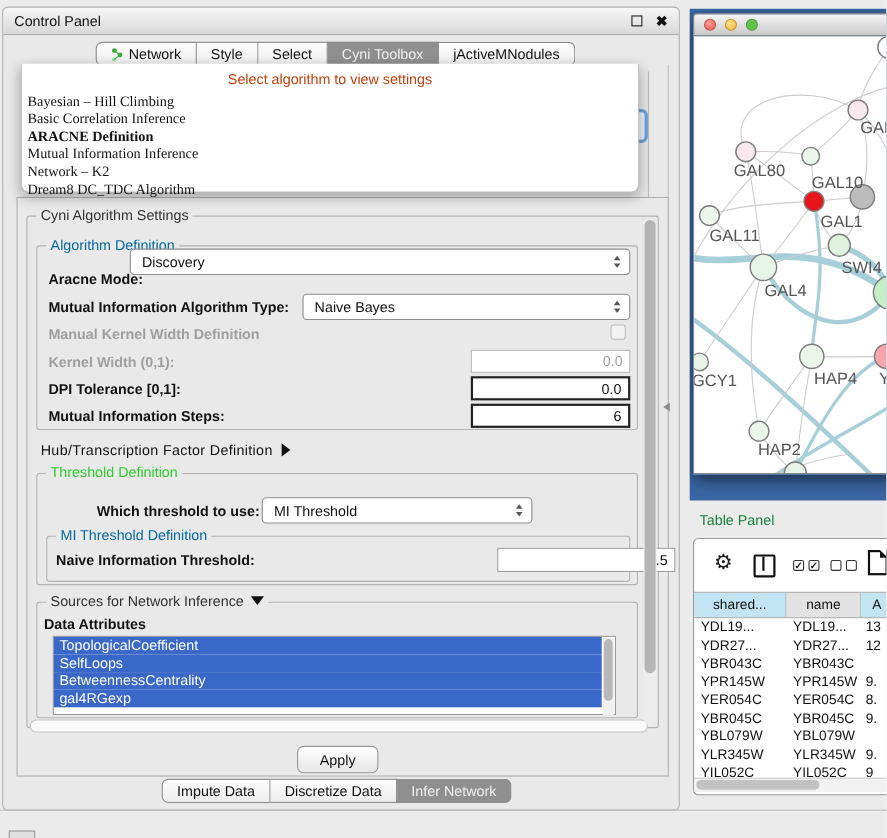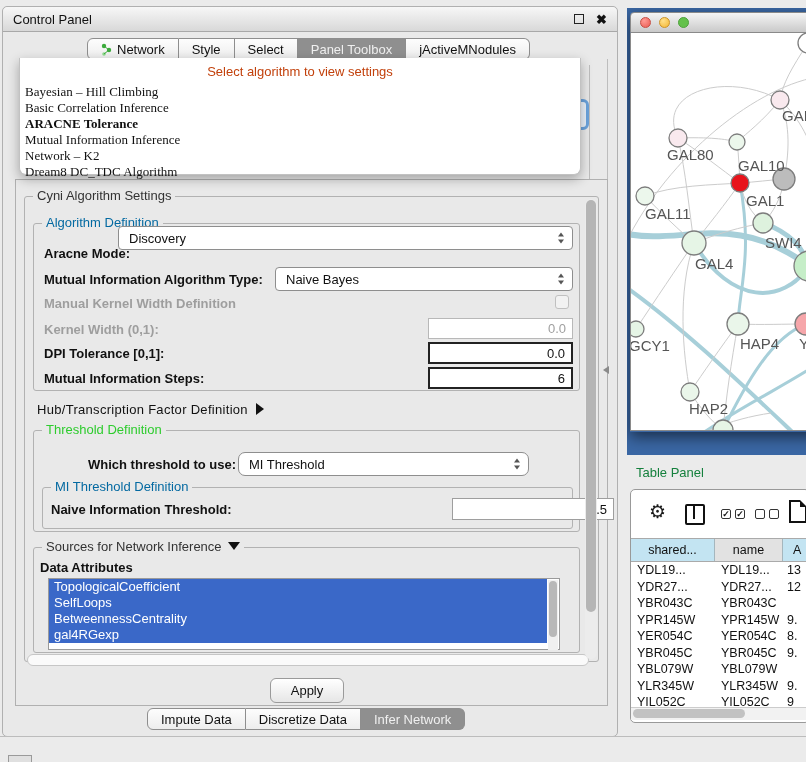--- a/index.html
+++ b/index.html
@@ -136,36 +136,36 @@
         </span>
         <span>Network</span>
       </div>
       <div class="tab">
           <span>Style</span>
         </div>
       <div class="tab">
           <span>Select</span>
         </div>
       <div class="tab selected">
-          <span>Panel Toolbox</span>
+          <span>Cyni Toolbox</span>
         </div>
       <div class="tab last">
           <span>jActiveMNodules</span>
         </div>
     </div>
 
     <div class="frag-line" style="left:586px;top:58px;height:120px;"></div>
     <div class="frag-line" style="left:604px;top:52px;height:132px;"></div>
     <div class="frag-blue-btn"></div>
 
     <div class="algo-popup">
       <div class="algo-placeholder">Select algorithm to view settings</div>
       <div class="algo-item">Bayesian – Hill Climbing</div>
       <div class="algo-item">Basic Correlation Inference</div>
-      <div class="algo-item bold">ARACNE Tolerance</div>
+      <div class="algo-item bold">ARACNE Definition</div>
       <div class="algo-item">Mutual Information Inference</div>
       <div class="algo-item">Network – K2</div>
       <div class="algo-item">Dream8 DC_TDC Algorithm</div>
     </div>
 
     <div class="main-panel">
 
       <div class="group" style="left:8px;top:16px;width:575px;height:466px;">
         <span class="gtitle">Cyni Algorithm Settings</span>
 
@@ -198,21 +198,21 @@
         </div>
 
         <div class="hub-row" style="left:12px;top:205px;">
           <span>Hub/Transcription Factor Definition</span><span class="tri-right"></span>
         </div>
 
         <div class="group" style="left:8px;top:233px;width:547px;height:102px;">
           <span class="gtitle green">Threshold Definition</span>
 
           <span class="row-label" style="left:54px;top:26px;">Which threshold to use:</span>
-          <div class="combo" style="left:204px;top:21px;width:291px;height:24px;border-radius:7px;">
+          <div class="combo" style="left:204px;top:21px;width:246px;height:24px;">
             <span>MI Threshold</span>
             <span class="spinner"></span>
           </div>
 
           <div class="group" style="left:8px;top:56px;width:531px;height:42px;">
             <span class="gtitle blue">MI Threshold Definition</span>
             <span class="row-label" style="left:8px;top:14px;">Naive Information Threshold:</span>
             <div class="field mid" style="left:381px;top:10px;width:162px;height:22px;margin-left:28px;">0.5</div>
           </div>
         </div>

